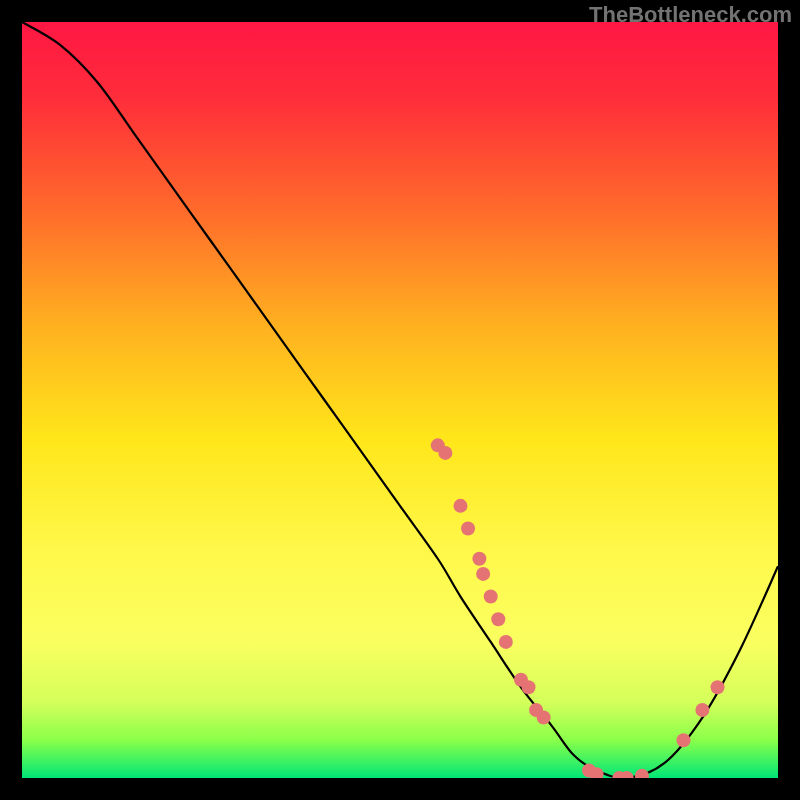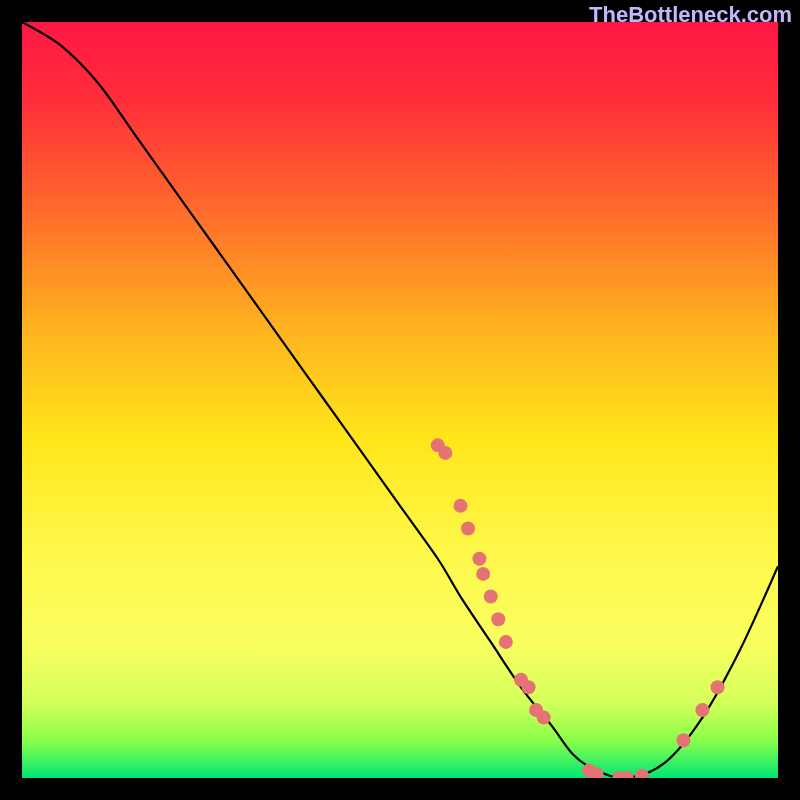--- a/index.html
+++ b/index.html
@@ -8,21 +8,21 @@
     height: 800px;
     background: #000;
     position: relative;
     overflow: hidden;
     font-family: Arial, sans-serif;
   }
   .watermark {
     position: absolute;
     top: 2px;
     right: 8px;
-    color: #c4b5fd;
+    color: #737373;
     font-size: 22px;
     font-weight: bold;
     z-index: 10;
     margin-left: 12px;
   }
   .plot-area {
     position: absolute;
     left: 22px;
     top: 22px;
     width: 756px;

